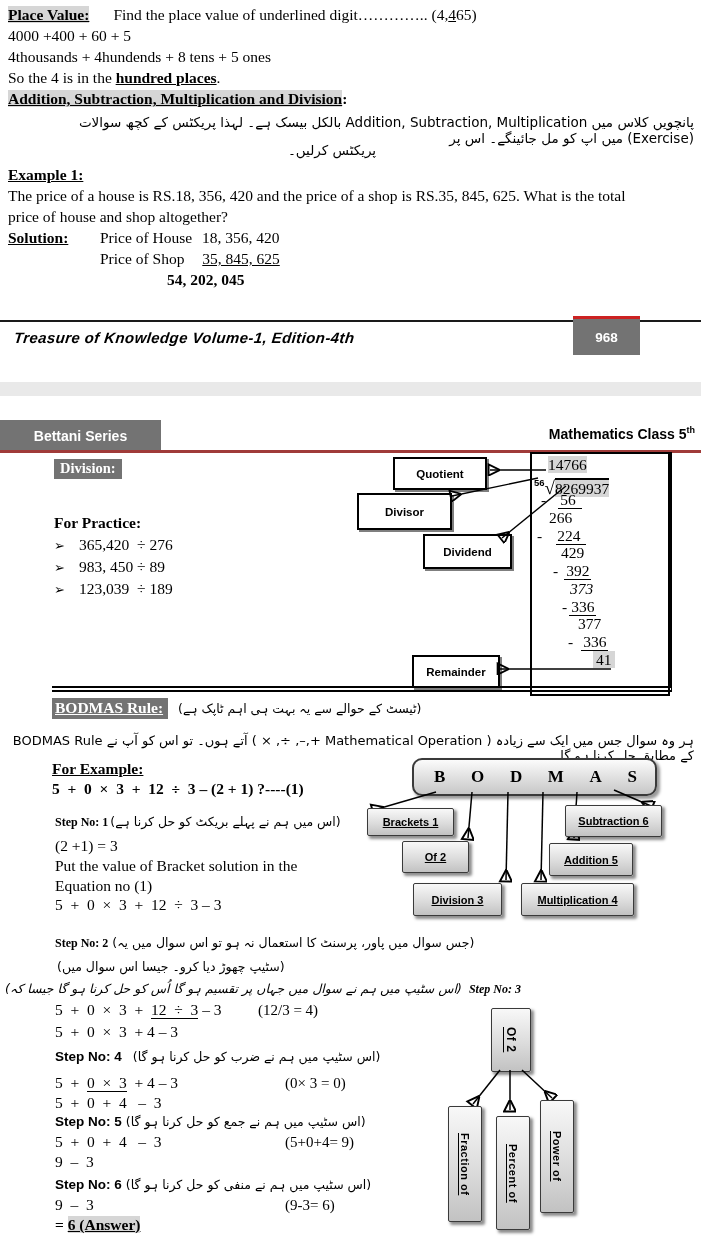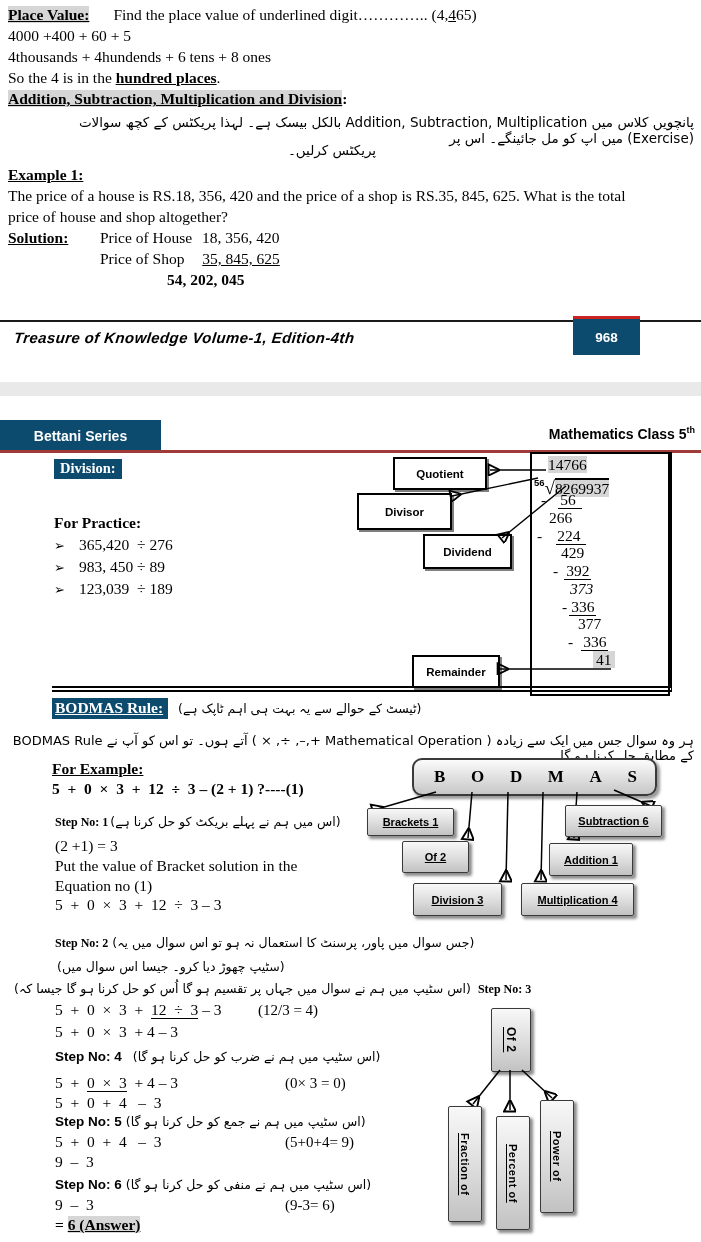--- a/index.html
+++ b/index.html
@@ -7,21 +7,21 @@
           font-family:"Liberation Serif",serif;color:#000;}
   .abs{position:absolute;}
   .b{font-weight:bold;}
   .i{font-style:italic;}
   .u{text-decoration:underline;}
   .hl{background:#d6d6d6;}
   .sans{font-family:"Liberation Sans",sans-serif;}
   .t15{font-size:15.5px;}
   .eq{white-space:pre;font-size:15.5px;}
   .urdu{direction:rtl;unicode-bidi:embed;font-family:"DejaVu Sans",sans-serif;font-size:12.5px;}
-  .blackbox{background:#0c4a6e;color:#fff;}
+  .blackbox{background:#737373;color:#fff;}
   
   .lblbox{position:absolute;border:2.5px solid #000;background:#fff;display:flex;align-items:center;justify-content:center;
           font-family:"Liberation Sans",sans-serif;font-weight:bold;font-size:11.5px;box-shadow:2px 2px 0 rgba(0,0,0,.5);}
   
   .gbox{position:absolute;border:1.5px solid #3a3a3a;background:linear-gradient(180deg,#f8f8f8 0%,#dcdcdc 55%,#c2c2c2 100%);
         display:flex;align-items:center;justify-content:center;font-family:"Liberation Sans",sans-serif;font-weight:bold;
         font-size:11px;box-shadow:2.5px 2.5px 3px rgba(0,0,0,.45);border-radius:2px;text-decoration:underline;}
   .vtext{writing-mode:vertical-rl;letter-spacing:.5px;}
   .dcol{position:absolute;left:533px;top:456px;width:132px;font-size:15.5px;line-height:17.7px;}
   .drow{white-space:pre;height:17.7px;}
@@ -37,21 +37,21 @@
 </style>
 </head>
 <body>
 
 <div class="canvas">
 
   <div class="abs t15" style="left:8px;top:6px;width:690px;">
     <span class="hl b u">Place Value:</span><span style="margin-left:24px;">Find the place value of underlined digit………….. (4,</span><span class="u">4</span><span>65)</span>
   </div>
   <div class="abs t15" style="left:8px;top:27px;">4000 +400 + 60 + 5</div>
-  <div class="abs t15" style="left:8px;top:48px;">4thousands + 4hundends + 6 tens + 8 ones</div>
+  <div class="abs t15" style="left:8px;top:48px;">4thousands + 4hundends + 8 tens + 5 ones</div>
   <div class="abs t15" style="left:8px;top:69px;">
     <span>So the 4 is in the </span><span class="b u">hundred places</span><span>.</span>
   </div>
   <div class="abs t15" style="left:8px;top:90px;">
     <span class="hl b u">Addition, Subtraction, Multiplication and Division</span><span class="b">:</span>
   </div>
   <div class="abs urdu" style="left:8px;top:114px;width:686px;text-align:right;font-size:13.5px;">پانچویں کلاس میں Addition, Subtraction, Multiplication بالکل بیسک ہے۔ لہذا پریکٹس کے کچھ سوالات (Exercise) میں اپ کو مل جائینگے۔ اس پر</div>
   <div class="abs urdu" style="left:8px;top:142px;width:648px;text-align:center;font-size:13.5px;">پریکٹس کرلیں۔</div>
 
   <div class="abs b u t15" style="left:8px;top:166px;">Example 1:</div>
@@ -160,37 +160,37 @@
     <line x1="148" y1="42" x2="146" y2="130" stroke="#000" stroke-width="1.5" marker-end="url(#ah2)"></line>
     <line x1="183" y1="42" x2="181" y2="130" stroke="#000" stroke-width="1.5" marker-end="url(#ah2)"></line>
     <line x1="217" y1="42" x2="214" y2="88" stroke="#000" stroke-width="1.5" marker-end="url(#ah2)"></line>
     <line x1="254" y1="40" x2="291" y2="56" stroke="#000" stroke-width="1.5" marker-end="url(#ah2)"></line>
   </svg>
 
   <div class="gbox" style="left:367px;top:808px;width:85px;height:26px;">Brackets 1</div>
   <div class="gbox" style="left:402px;top:841px;width:65px;height:30px;">Of 2</div>
   <div class="gbox" style="left:413px;top:883px;width:87px;height:31px;">Division 3</div>
   <div class="gbox" style="left:521px;top:883px;width:111px;height:31px;">Multiplication 4</div>
-  <div class="gbox" style="left:549px;top:843px;width:82px;height:31px;">Addition 1</div>
+  <div class="gbox" style="left:549px;top:843px;width:82px;height:31px;">Addition 5</div>
   <div class="gbox" style="left:565px;top:805px;width:95px;height:30px;">Subtraction 6</div>
 
   <div class="abs" style="left:55px;top:812px;">
     <span class="steplbl">Step No: 1</span><span class="urdu" style="margin-left:2px;">(اس میں ہم نے پہلے بریکٹ کو حل کرنا ہے)</span>
   </div>
   <div class="abs t15" style="left:55px;top:837px;">(2 +1) = 3</div>
   <div class="abs t15" style="left:55px;top:857px;">Put the value of Bracket solution in the</div>
   <div class="abs t15" style="left:55px;top:877px;">Equation no (1)</div>
   <div class="abs eq" style="left:55px;top:896px;">5  +  0  ×  3  +  12  ÷  3 – 3</div>
 
   <div class="abs" style="left:55px;top:933px;">
     <span class="steplbl">Step No: 2</span><span class="urdu" style="margin-left:4px;">(جس سوال میں پاور، پرسنٹ کا استعمال نہ ہو تو اس سوال میں یہ)</span>
   </div>
   <div class="abs urdu" style="left:57px;top:959px;">(سٹیپ چھوڑ دیا کرو۔ جیسا اس سوال میں)</div>
 
-  <div class="abs" style="left:14px;top:979px;">
+  <div class="abs" style="left:5px;top:979px;font-style:italic;">
     <span class="urdu">(اس سٹیپ میں ہم نے سوال میں جہاں پر تقسیم ہو گا اُس کو حل کرنا ہو گا جیسا کہ)</span>
     <span class="steplbl" style="margin-left:3px;">Step No: 3</span>
   </div>
   <div class="abs" style="left:55px;top:1001px;">
     <span class="eqw" style="width:203px;"><span class="eq">5  +  0  ×  3  +  </span><span class="eq uln">12  ÷  3</span><span class="eq"> – 3</span></span><span class="note">(12/3 = 4)</span>
   </div>
   <div class="abs eq" style="left:55px;top:1023px;">5  +  0  ×  3  + 4 – 3</div>
 
   <div class="abs" style="left:55px;top:1047px;">
     <span class="steplbl2">Step No: 4</span><span class="urdu" style="margin-left:11px;">(اس سٹیپ میں ہم نے ضرب کو حل کرنا ہو گا)</span>

